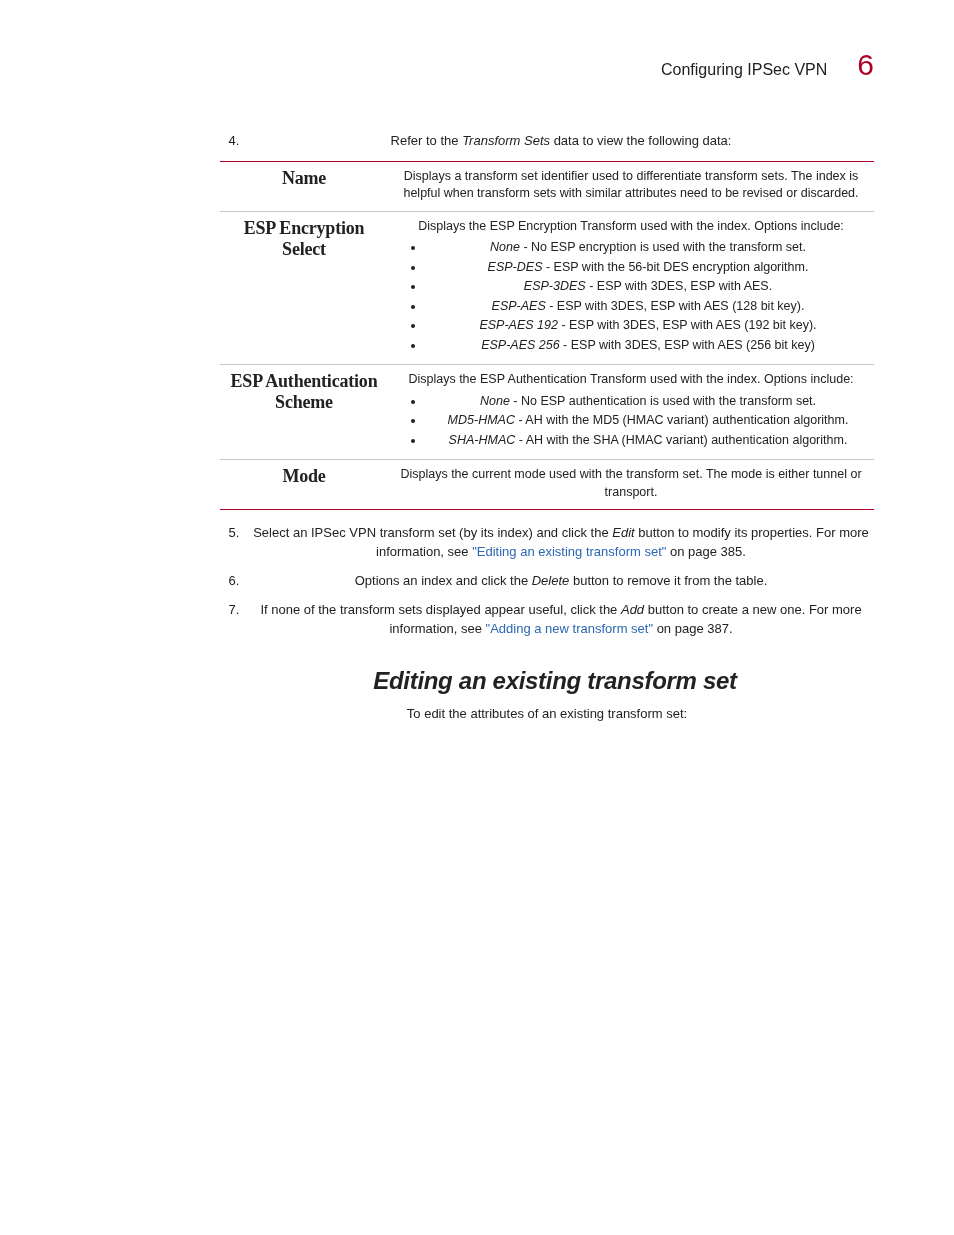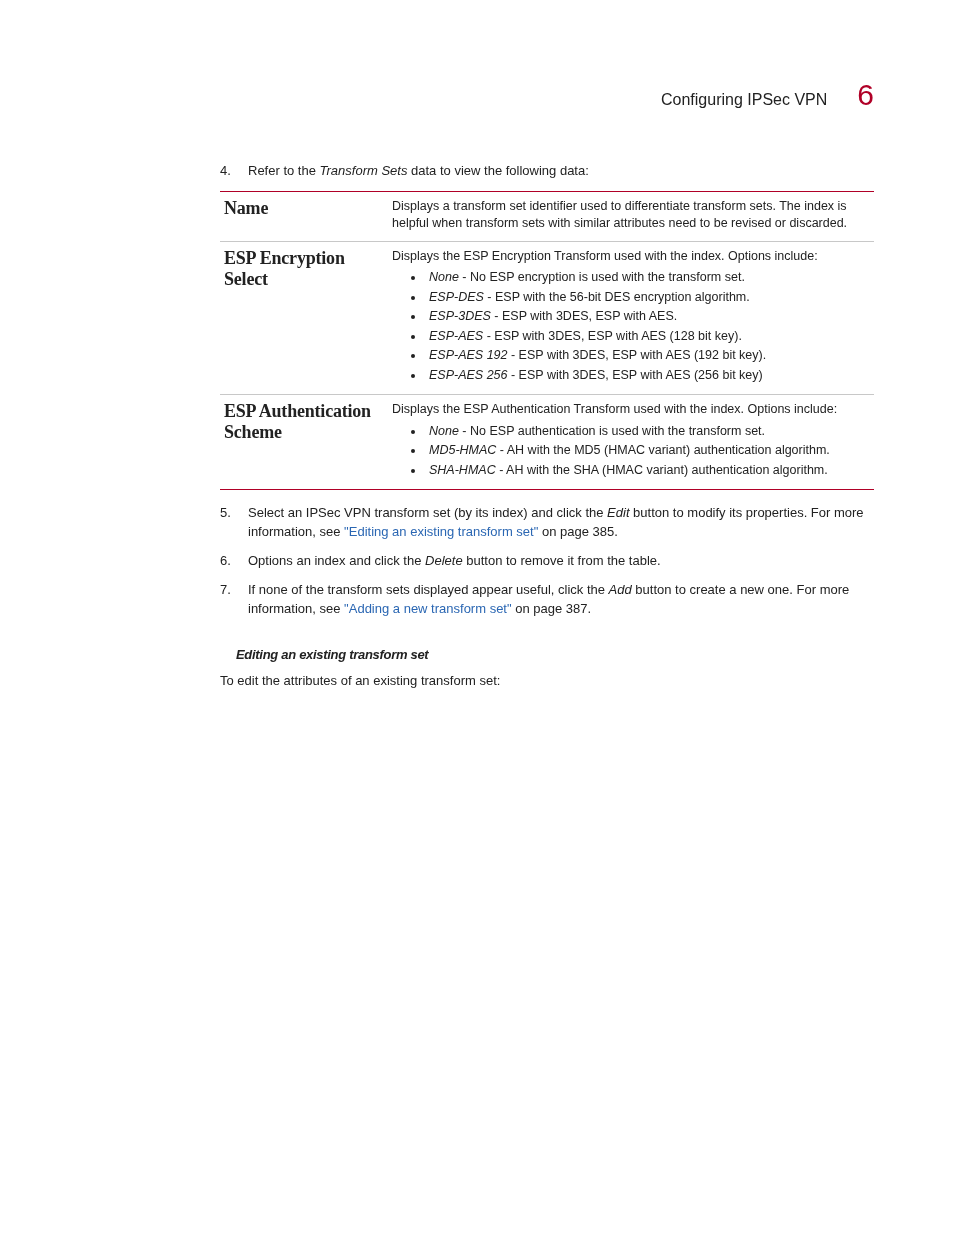--- a/index.html
+++ b/index.html
@@ -6,21 +6,22 @@
     margin: 0;
     padding: 0;
     background: #fff;
     font-family: "Helvetica Neue", Arial, sans-serif;
     color: #222;
     width: 954px;
     height: 1235px;
     box-sizing: border-box;
   }
   .page {
-    padding: 78px 80px 0 220px;
+    padding: 48px 80px 0 220px;
+    text-align: center;
   }
   .header {
     display: flex;
     justify-content: flex-end;
     align-items: baseline;
     gap: 30px;
     margin-bottom: 50px;
   }
   .header-num {
     font-size: 30px;
@@ -75,21 +76,21 @@
     padding-left: 30px;
   }
   ul.bullets li {
     margin: 2px 3px;
     padding-left: 4px;
   }
   h2.section {
     font-family: Arial, sans-serif;
     font-style: italic;
     font-weight: bold;
-    font-size: 13px;
+    font-size: 24px;
     letter-spacing: -0.3px;
     margin: 28px 0 10px 16px;
   }
   p.body {
     font-size: 13px;
     line-height: 1.45;
     margin: 10px 0;
   }
 </style>
 </head>
@@ -134,20 +135,26 @@
           <td class="label">ESP Authentication Scheme</td>
           <td class="desc">
             <div>Displays the ESP Authentication Transform used with the index. Options include:</div>
             <ul class="bullets">
               <li><span class="ital">None</span> - No ESP authentication is used with the transform set.</li>
               <li><span class="ital">MD5-HMAC</span> - AH with the MD5 (HMAC variant) authentication algorithm.</li>
               <li><span class="ital">SHA-HMAC</span> - AH with the SHA (HMAC variant) authentication algorithm.</li>
             </ul>
           </td>
         </tr>
+        <tr>
+          <td class="label">Mode</td>
+          <td class="desc">
+            <div>Displays the current mode used with the transform set. The mode is either tunnel or transport.</div>
+          </td>
+        </tr>
       </tbody>
   </table>
 
   <div id="steps-after">
       <div class="step">
         <div class="step-num">5.</div>
         <div class="step-body"><span>Select an IPSec VPN transform set (by its index) and click the </span><span class="ital">Edit</span><span> button to modify its properties. For more information, see </span><span class="link">"Editing an existing transform set"</span><span> on page 385.</span></div>
       </div>
       <div class="step">
         <div class="step-num">6.</div>

